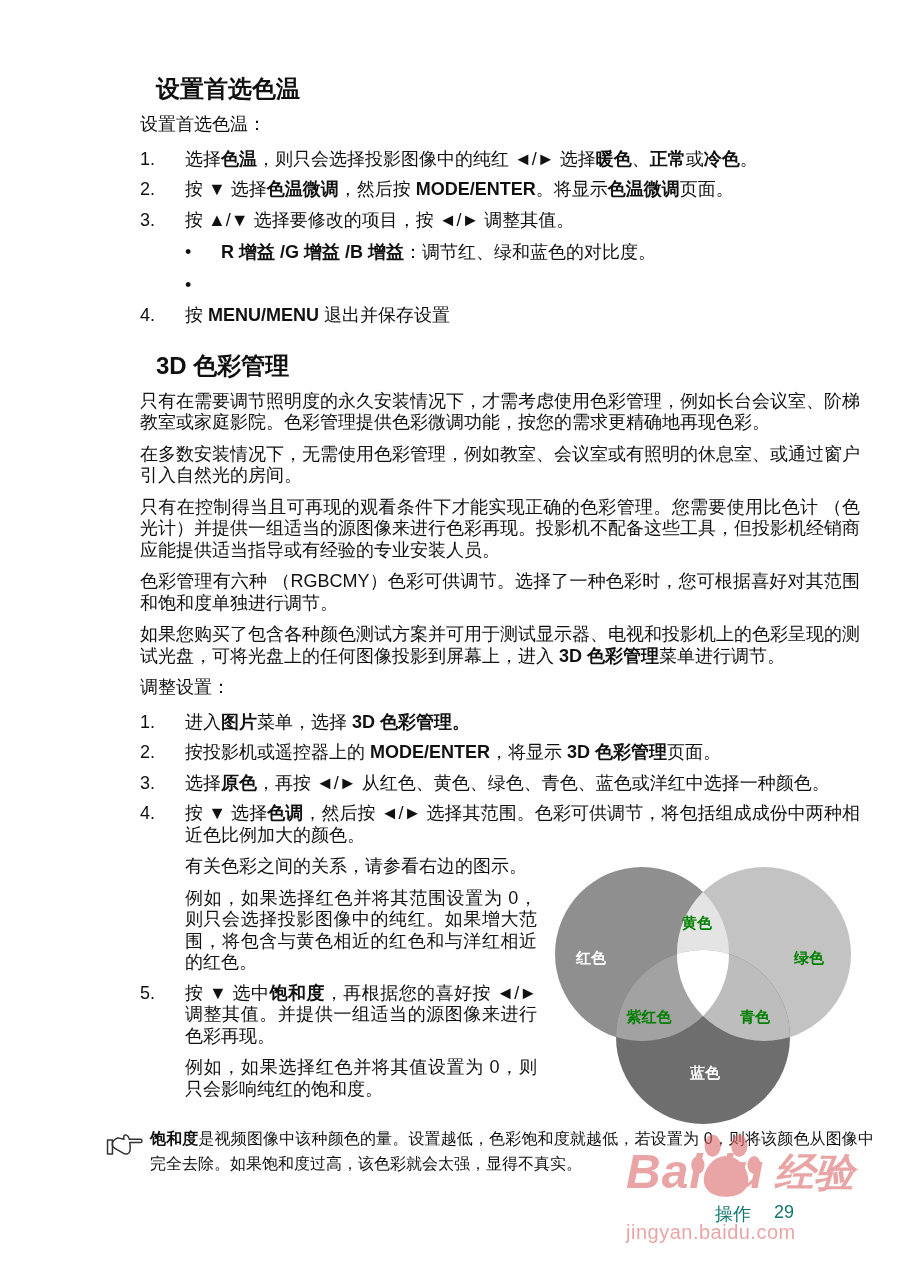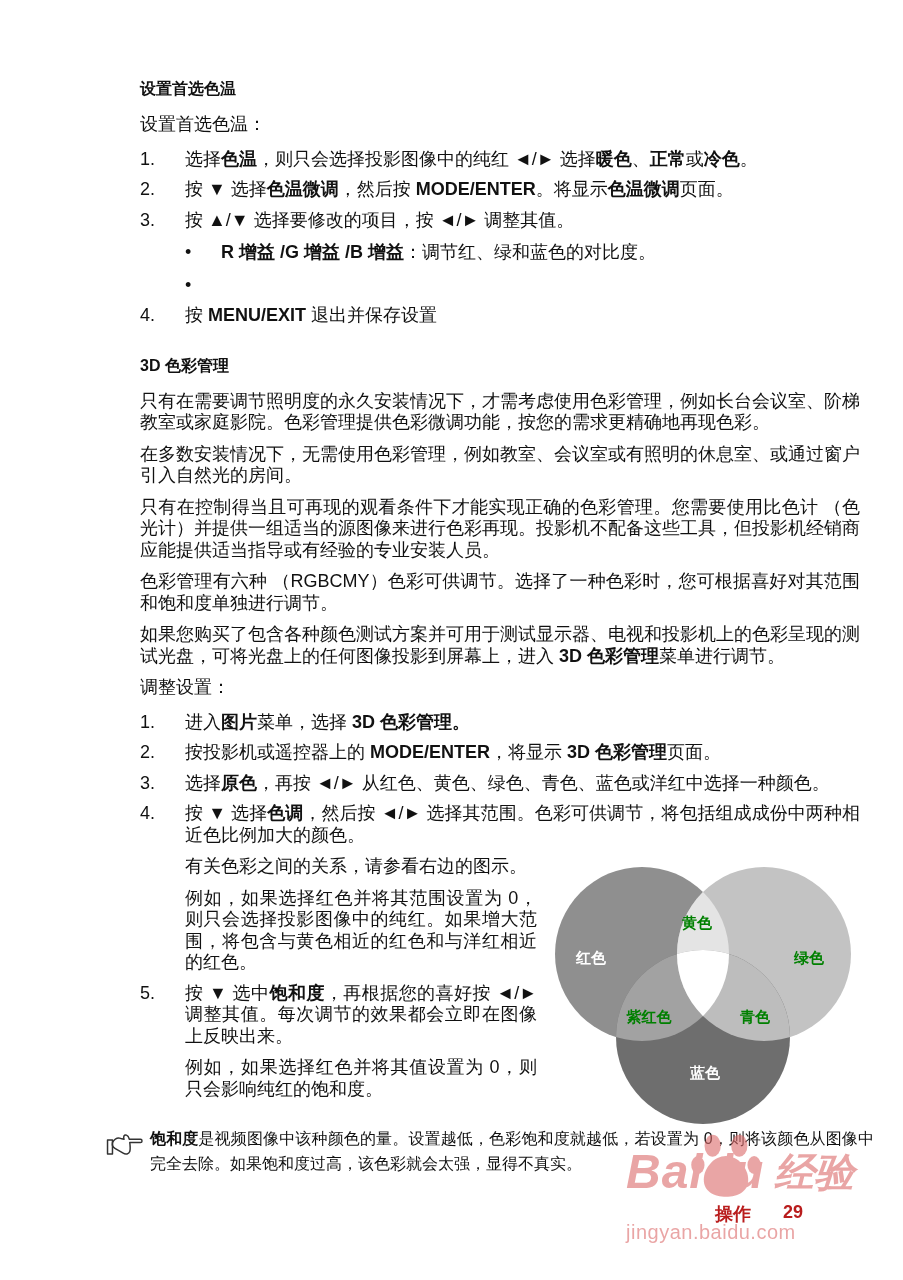--- a/index.html
+++ b/index.html
@@ -9,40 +9,40 @@
     width: 903px; height: 1280px;
     background: #ffffff;
     font-family: "Liberation Sans", "DejaVu Sans", sans-serif;
     color: #111111;
     overflow: hidden;
   }
   .content {
     position: absolute; left: 140px; top: 76px; width: 720px;
     font-size: 18px; line-height: 21.5px;
   }
-  .h { font-size: 16px; line-height: 25px; font-weight: bold; margin: 0 0 13px; }
+  .h { font-size: 24px; line-height: 25px; font-weight: bold; margin: 0 16px 13px; }
   .h2top { margin-top: 26px; }
   .para { margin: 0 0 10px; text-align: justify; }
   .lead { margin-bottom: 13px; }
   .b { font-weight: bold; }
   .step { display: flex; margin-bottom: 9px; }
   .step .num { flex: none; width: 45px; }
   .step .body { flex: 1; text-align: justify; }
   .bullet { display: flex; margin-top: 11px; }
   .bullet .dot { flex: none; width: 36px; }
   .sub { margin: 10px 0 0; text-align: justify; }
   .narrow { max-width: 352px; }
   .venn { position: absolute; left: 545px; top: 866px; }
   .venn text { font-size: 15px; font-weight: bold; font-family: "Liberation Sans", "DejaVu Sans", sans-serif; }
   .note { position: absolute; left: 104px; top: 1126px; width: 770px; display: flex; }
   .note-icon { flex: none; width: 46px; padding-top: 5px; }
   .note-text { font-size: 16px; line-height: 25px; text-align: justify; }
   .footer {
     position: absolute; top: 1202px; left: 715px;
-    font-size: 18px; display: flex; gap: 32px; z-index: 3; color: #b91c1c; font-weight: bold;
+    font-size: 18px; display: flex; gap: 23px; z-index: 3; color: #0f766e;
   }
   .watermark {
     position: absolute; left: 626px; top: 1128px; width: 256px;
     color: #dc6a6a; opacity: 0.6; z-index: 1;
   }
   .wm-row { position: relative; height: 88px; display: flex; align-items: center; font-style: italic; }
   .wm-paw { position: absolute; left: 60px; top: 0; width: 80px; height: 74px; }
   .wm-brand { font-size: 48px; font-weight: bold; line-height: 1; letter-spacing: 1px; }
   .wm-cn { font-size: 40px; font-weight: bold; line-height: 1.05; margin-left: 10px; }
   .wm-url { font-size: 20px; margin-top: 5px; letter-spacing: 0.5px; }
@@ -76,21 +76,21 @@
           <div><span class="b">R 增益 /G 增益 /B 增益</span><span>：调节红、绿和蓝色的对比度。</span></div>
         </div>
         <div class="bullet">
           <span class="dot">•</span>
         </div>
       </div>
     </div>
 
     <div class="step">
       <span class="num">4.</span>
-      <div class="body"><span>按 </span><span class="b">MENU/EXIT</span><span> 退出并保存设置</span></div>
+      <div class="body"><span>按 </span><span class="b">MENU/MENU</span><span> 退出并保存设置</span></div>
     </div>
 
     <h1 class="h h2top">3D 色彩管理</h1>
 
     <p class="para"><span>只有在需要调节照明度的永久安装情况下，才需考虑使用色彩管理，例如长台会议室、阶梯教室或家庭影院。色彩管理提供色彩微调功能，按您的需求更精确地再现色彩。</span></p>
     <p class="para"><span>在多数安装情况下，无需使用色彩管理，例如教室、会议室或有照明的休息室、或通过窗户引入自然光的房间。</span></p>
     <p class="para"><span>只有在控制得当且可再现的观看条件下才能实现正确的色彩管理。您需要使用比色计 （色光计）并提供一组适当的源图像来进行色彩再现。投影机不配备这些工具，但投影机经销商应能提供适当指导或有经验的专业安装人员。</span></p>
     <p class="para"><span>色彩管理有六种 （RGBCMY）色彩可供调节。选择了一种色彩时，您可根据喜好对其范围和饱和度单独进行调节。</span></p>
     <p class="para"><span>如果您购买了包含各种颜色测试方案并可用于测试显示器、电视和投影机上的色彩呈现的测试光盘，可将光盘上的任何图像投影到屏幕上，进入 </span><span class="b">3D 色彩管理</span><span>菜单进行调节。</span></p>
 
@@ -116,21 +116,21 @@
       <div class="body">
         <div><span>按 ▼ 选择</span><span class="b">色调</span><span>，然后按 ◄/► 选择其范围。色彩可供调节，将包括组成成份中两种相近色比例加大的颜色。</span></div>
         <p class="sub narrow">有关色彩之间的关系，请参看右边的图示。</p>
         <p class="sub narrow">例如，如果选择红色并将其范围设置为 0，则只会选择投影图像中的纯红。如果增大范围，将包含与黄色相近的红色和与洋红相近的红色。</p>
       </div>
     </div>
 
     <div class="step">
       <span class="num">5.</span>
       <div class="body">
-        <div class="narrow"><span>按 ▼ 选中</span><span class="b">饱和度</span><span>，再根据您的喜好按 ◄/► 调整其值。每次调节的效果都会立即在图像上反映出来。</span></div>
+        <div class="narrow"><span>按 ▼ 选中</span><span class="b">饱和度</span><span>，再根据您的喜好按 ◄/► 调整其值。并提供一组适当的源图像来进行色彩再现。</span></div>
         <p class="sub narrow">例如，如果选择红色并将其值设置为 0，则只会影响纯红的饱和度。</p>
       </div>
     </div>
 
   </div>
 
   <div class="venn">
     <svg width="316" height="268" viewBox="0 0 316 268">
       <defs>
         <clipPath id="cL">

